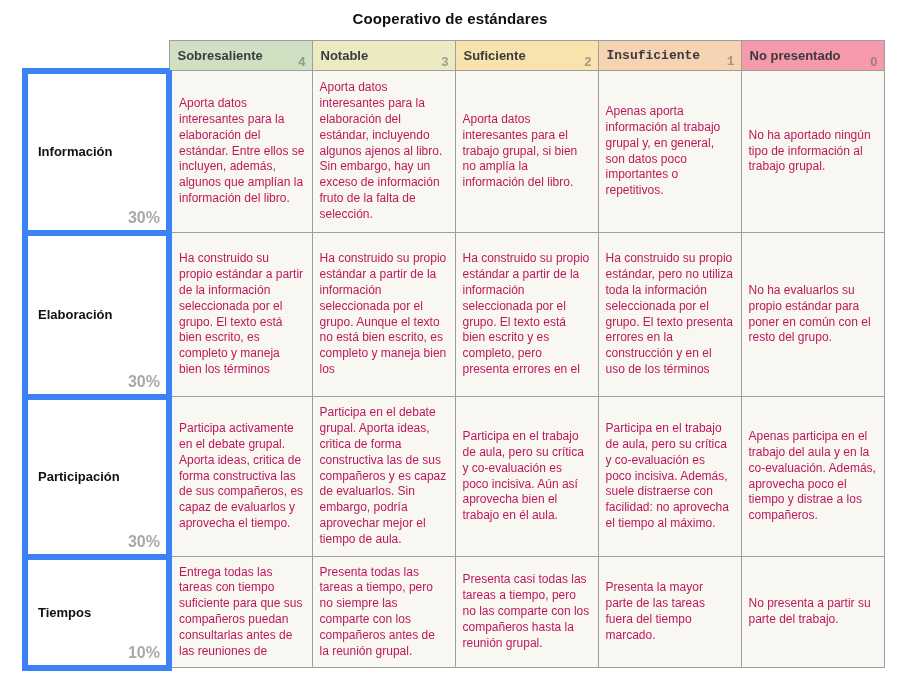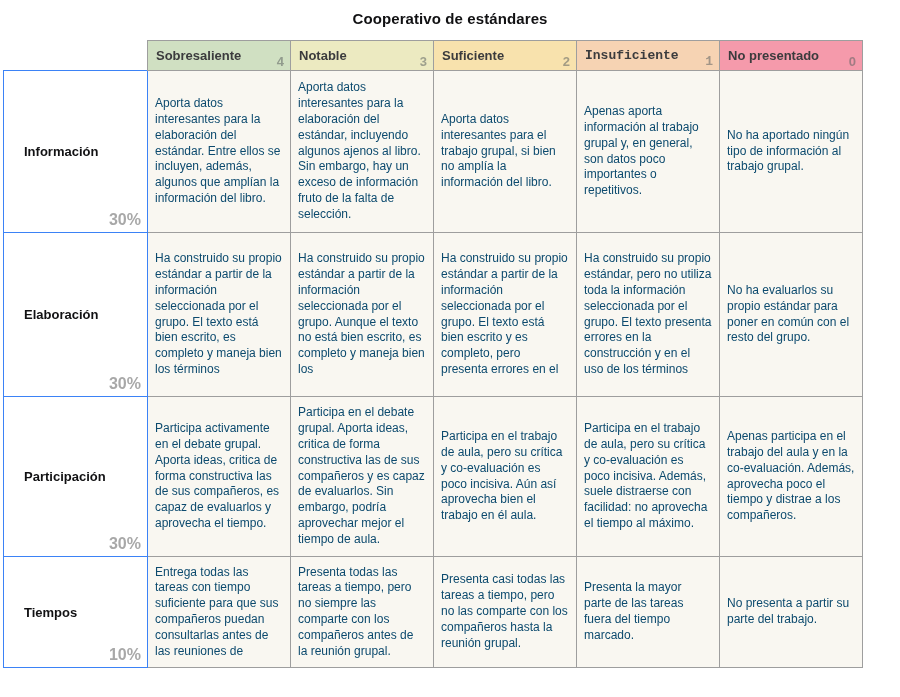--- a/index.html
+++ b/index.html
@@ -17,21 +17,21 @@
     top: 10px; left: 0; right: 0;
     text-align: center;
     font-size: 15px;
     font-weight: bold;
     color: #111113;
     letter-spacing: 0.1px;
   }
 
   table.rubric {
     position: absolute;
-    left: 3px; top: 40px;
+    left: 22px; top: 40px;
     border-collapse: collapse;
     table-layout: fixed;
     width: 860px;
   }
   table.rubric col.c-label { width: 144px; }
   table.rubric col.c-grade { width: 143px; }
 
   td.corner { border: none; background: #ffffff; }
 
   th.colhead {
@@ -48,25 +48,25 @@
   .colhead-score {
     position: absolute;
     right: 6px; bottom: 1px;
     font-size: 13px;
     font-weight: bold;
     color: rgba(92, 98, 98, 0.55);
   }
 
   th.rowhead {
     position: relative;
-    border: 1px solid #3b82f6;
+    border: 6px solid #3b82f6;
     background: #ffffff;
     text-align: left;
     vertical-align: middle;
-    padding: 6px 8px 6px 20px;
+    padding: 6px 8px 6px 10px;
     font-size: 13px;
     font-weight: bold;
     color: #111113;
   }
   .rowhead-weight {
     position: absolute;
     right: 6px; bottom: 3px;
     font-size: 16px;
     font-weight: bold;
     color: #a8a8a8;
@@ -75,21 +75,21 @@
   td.cell {
     border: 1px solid #9e9e9e;
     background: #f9f7f1;
     vertical-align: middle;
     padding: 5px 7px;
     overflow: hidden;
   }
   td.cell .cell-text {
     font-size: 12px;
     line-height: 1.32;
-    color: #0c4a6e;
+    color: #be185d;
   }
 
   tr.r1 { height: 162px; }
   tr.r2 { height: 164px; }
   tr.r3 { height: 160px; }
   tr.r4 { height: 111px; }
 
   .footer {
     position: absolute;
     left: 18px; right: 22px;

